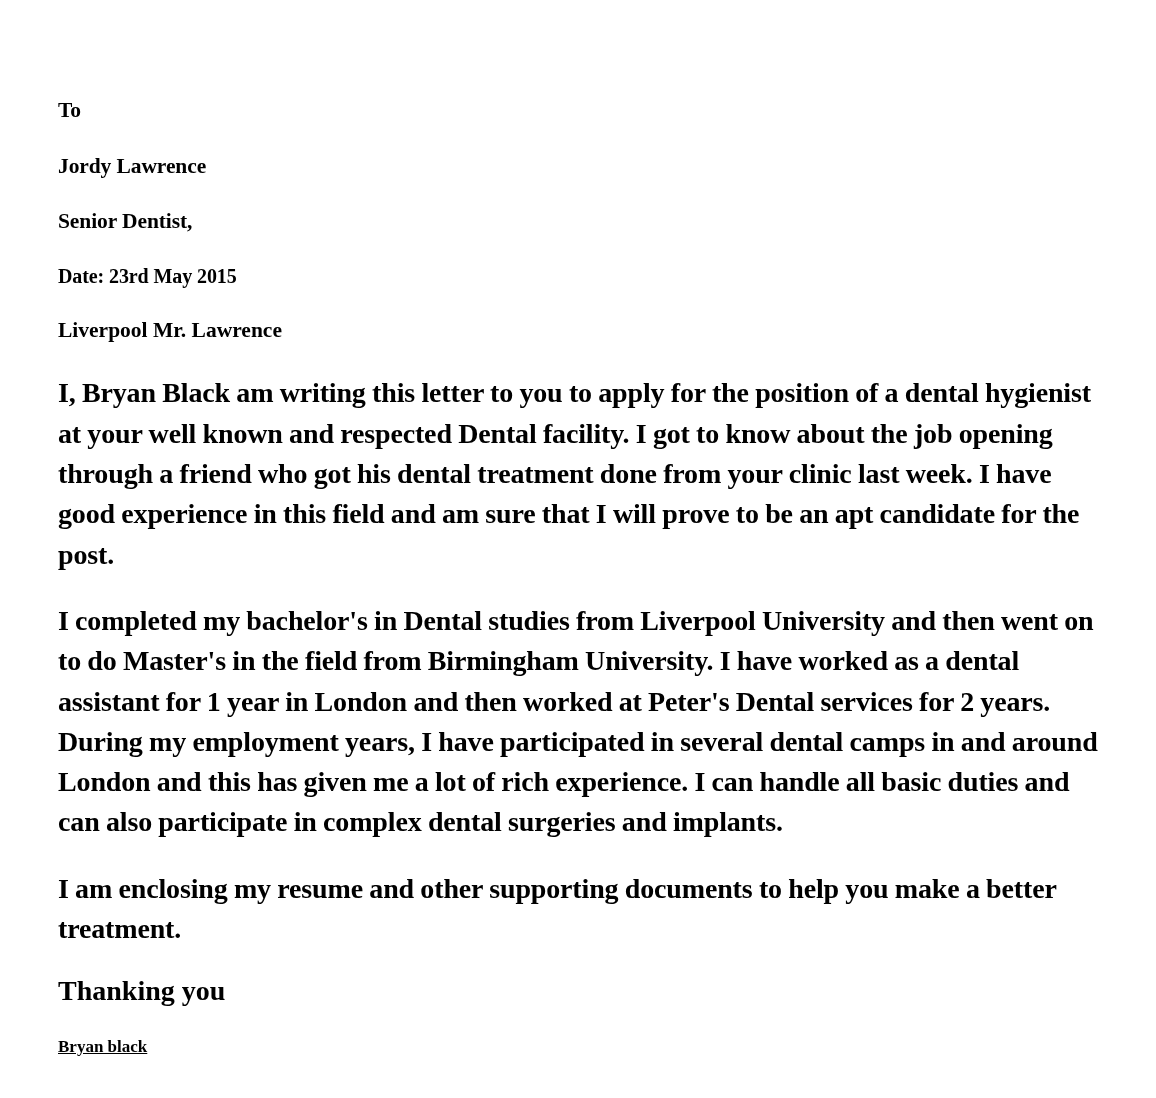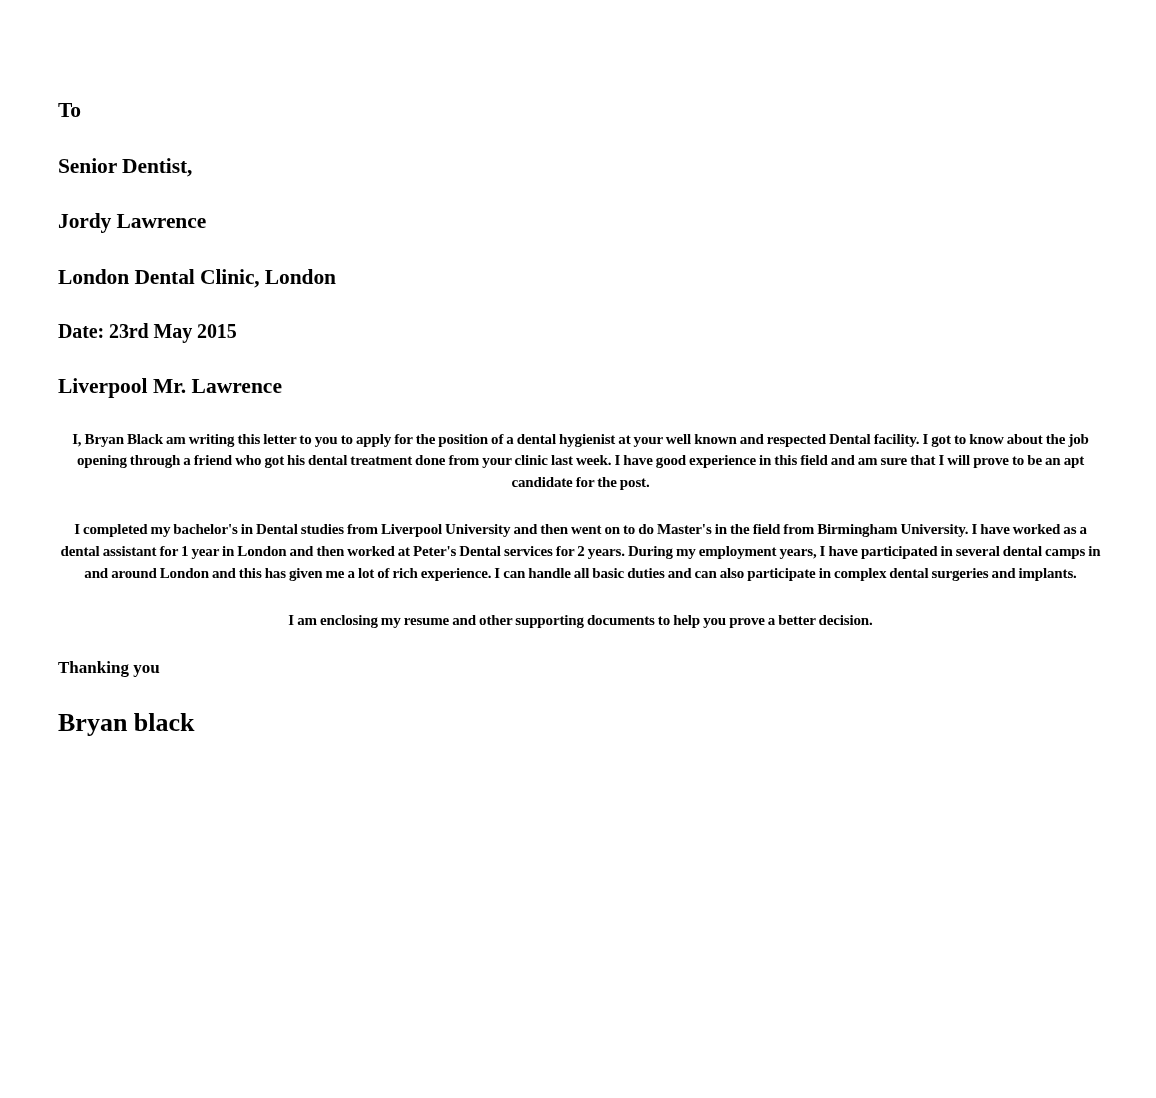--- a/index.html
+++ b/index.html
@@ -38,72 +38,72 @@
   }
   .meta-block .line {
     margin-bottom: 3px;
     font-size: 20px;
   }
   .meta-block .line:last-child {
     margin-bottom: 0;
   }
   .para {
     font-weight: bold;
-    font-size: 15px;
+    font-size: 28px;
     line-height: 1.44;
     letter-spacing: -0.15px;
     margin: 0 0 26px 0;
-    text-align: center;
+    text-align: left;
     word-spacing: -0.5px;
   }
   .salutation {
     font-weight: bold;
     font-size: 21.5px;
     margin: 0 0 30px 0;
   }
   .closing {
     font-weight: bold;
-    font-size: 17px;
+    font-size: 28px;
     margin: 0 0 30px 0;
   }
   .signature {
     font-weight: bold;
-    font-size: 26px;
+    font-size: 17px;
     margin: 0;
+    text-decoration: underline;
   }
   .header-line {
     font-weight: bold;
     font-size: 21.5px;
     margin: 0 0 31px 0;
   }
 </style>
 </head>
 <body>
 
 <div class="page">
   <div class="letter">
 
     <div class="header-line">To</div>
 
+    <div class="line">Jordy Lawrence</div>
+
     <div class="line">Senior Dentist,</div>
 
-    <div class="line">Jordy Lawrence</div>
-
-    <div class="line">London Dental Clinic, London</div>
 
     <div class="meta-block">
       <div class="line">Date: 23rd May 2015</div>
     </div>
 
     <div class="salutation">Liverpool Mr. Lawrence</div>
 
     <p class="para">I, Bryan Black am writing this letter to you to apply for the position of a dental hygienist at your well known and respected Dental facility. I got to know about the job opening through a friend who got his dental treatment done from your clinic last week. I have good experience in this field and am sure that I will prove to be an apt candidate for the post.</p>
 
     <p class="para">I completed my bachelor's in Dental studies from Liverpool University and then went on to do Master's in the field from Birmingham University. I have worked as a dental assistant for 1 year in London and then worked at Peter's Dental services for 2 years. During my employment years, I have participated in several dental camps in and around London and this has given me a lot of rich experience. I can handle all basic duties and can also participate in complex dental surgeries and implants.</p>
 
-    <p class="para">I am enclosing my resume and other supporting documents to help you prove a better decision.</p>
+    <p class="para">I am enclosing my resume and other supporting documents to help you make a better treatment.</p>
 
     <div class="closing">Thanking you</div>
 
     <div class="signature">Bryan black</div>
 
   </div>
 </div>
 
 </body></html>

